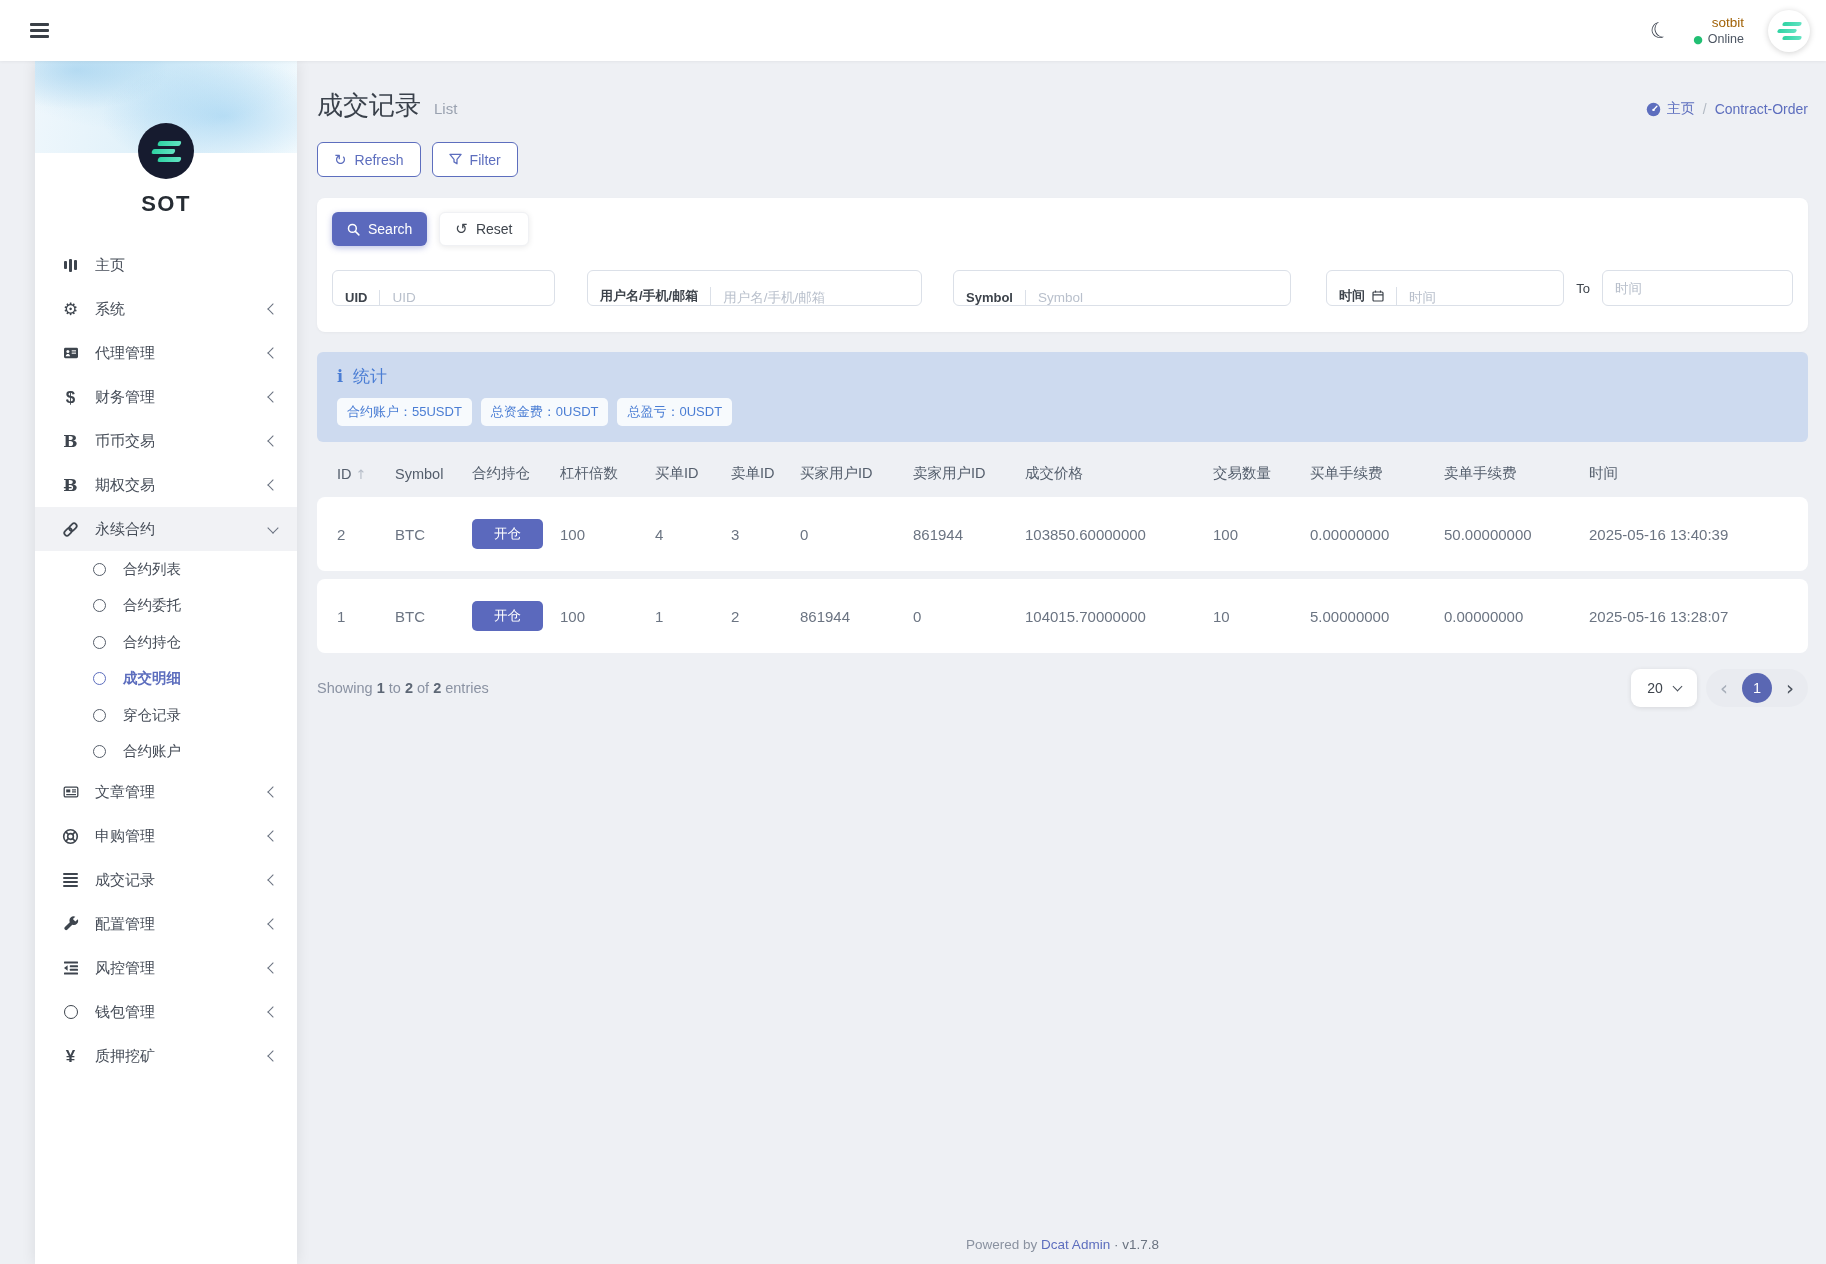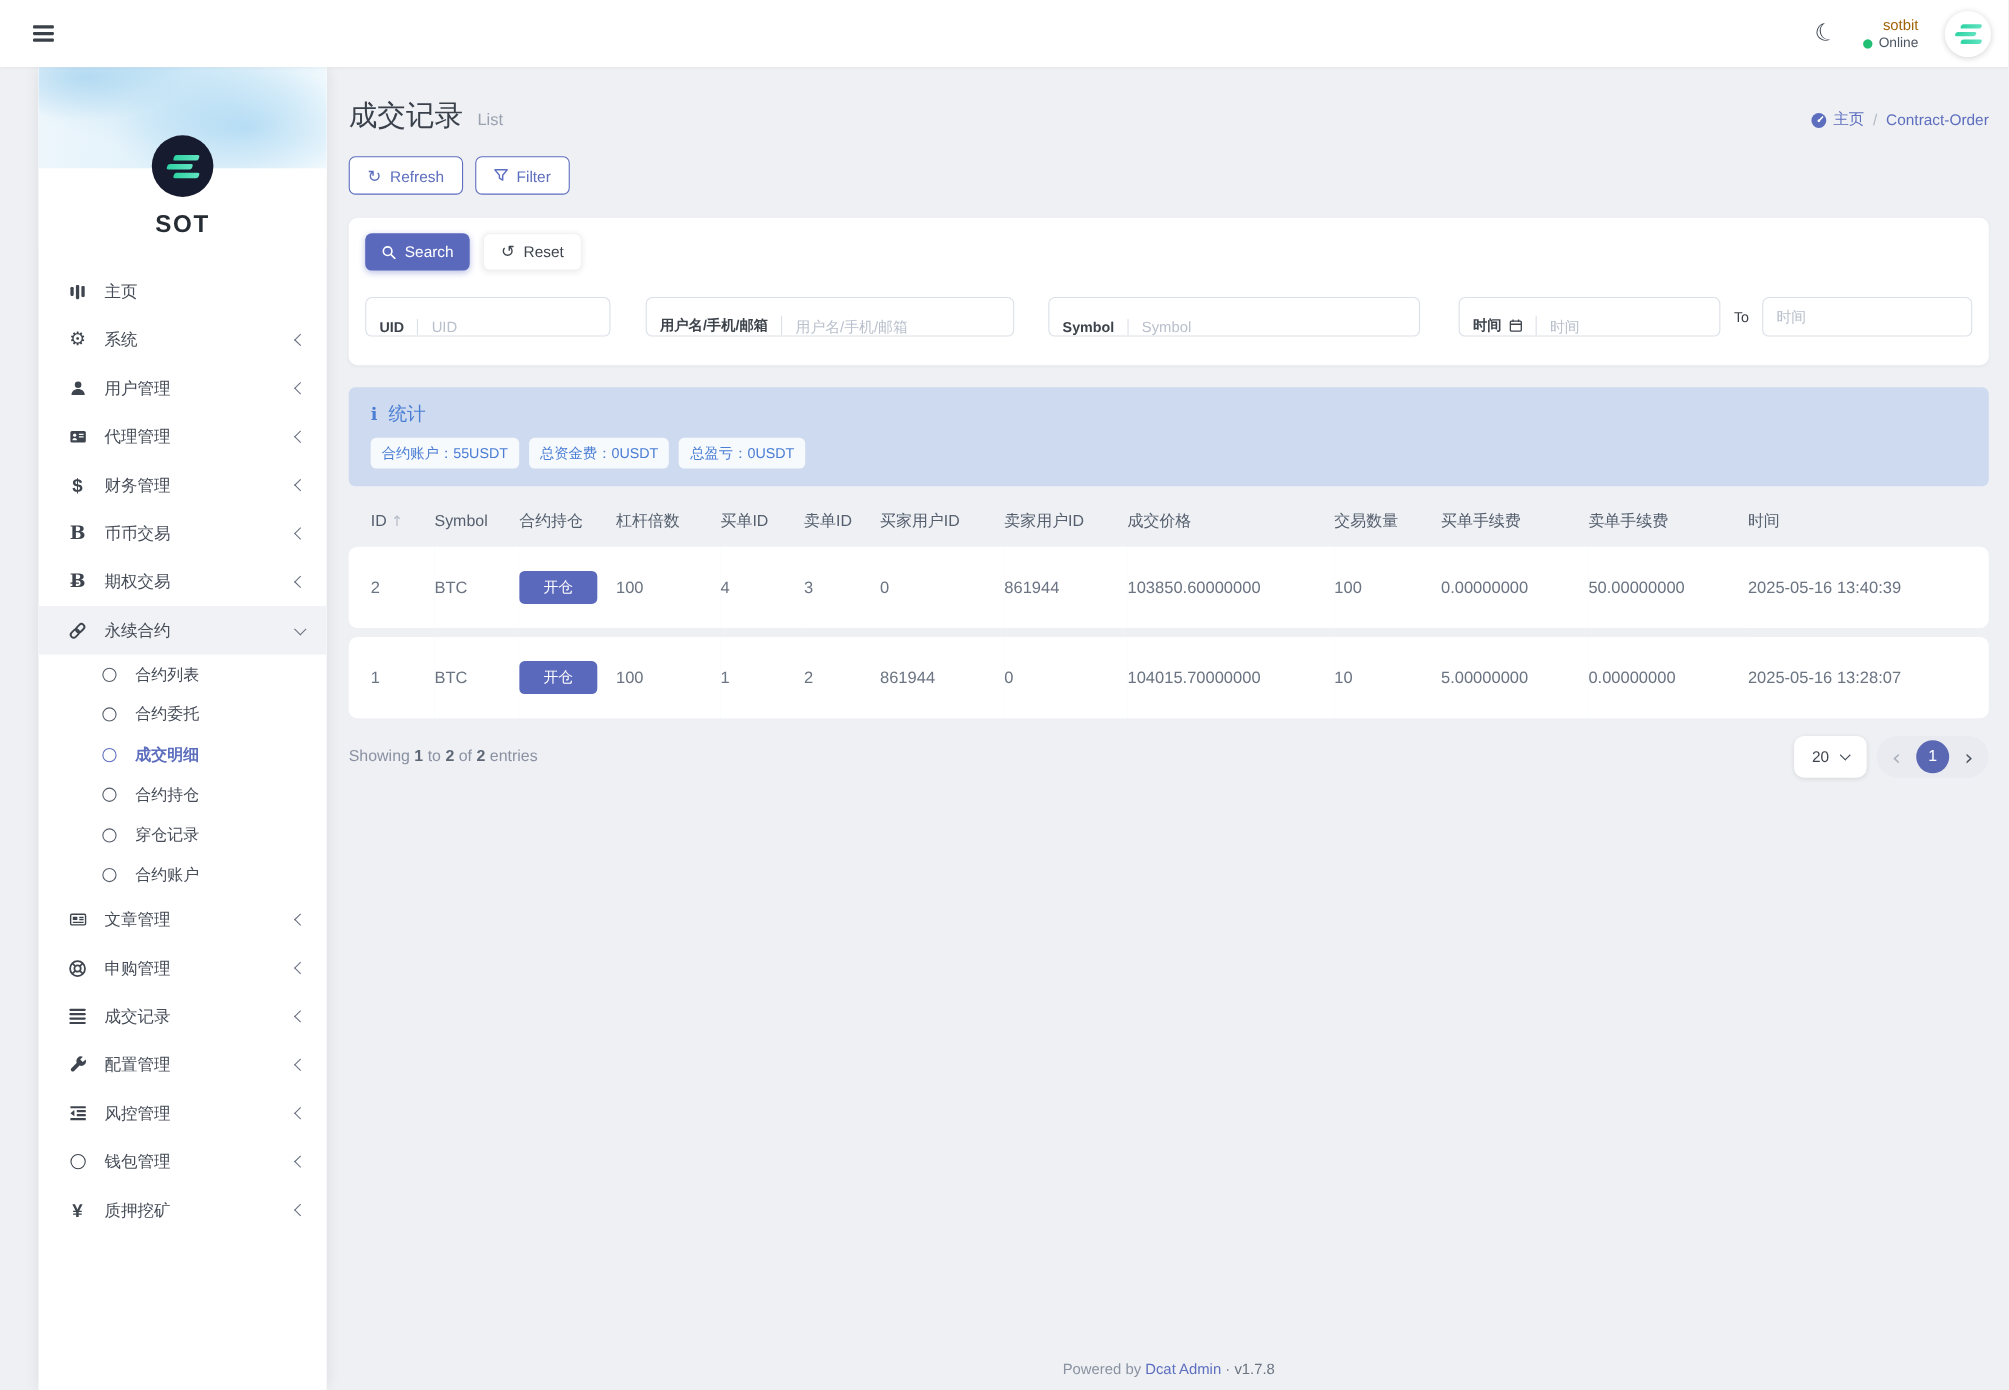--- a/index.html
+++ b/index.html
@@ -180,30 +180,20 @@
           </span>
         <span>主页</span>
       </div>
 
       <div class="mi">
         <span class="ico glyph uni">⚙</span>
         <span>系统</span>
         <span class="chev left"></span>
       </div>
 
-      <div class="mi">
-        <span class="ico">
-          <svg width="16" height="16" viewBox="0 0 16 16">
-              <circle cx="8" cy="4.8" r="3" fill="#3e454e"></circle>
-              <path d="M2 14c0-3.4 2.7-5.4 6-5.4s6 2 6 5.4z" fill="#3e454e"></path>
-            </svg>
-        </span>
-        <span>用户管理</span>
-        <span class="chev left"></span>
-      </div>
 
       <div class="mi">
         <span class="ico">
           <svg width="16" height="16" viewBox="0 0 16 16">
               <rect x="1" y="2.8" width="14" height="10.4" rx="1.4" fill="#3e454e"></rect>
               <circle cx="4.9" cy="6.6" r="1.5" fill="#fff"></circle>
               <path d="M2.7 11.2c.3-1.5 1.2-2.1 2.2-2.1s1.9.6 2.2 2.1z" fill="#fff"></path>
               <rect x="8.7" y="5.3" width="4.3" height="1.1" fill="#fff"></rect>
               <rect x="8.7" y="7.6" width="4.3" height="1.1" fill="#fff"></rect>
             </svg>
@@ -244,27 +234,27 @@
       </div>
 
       <div class="smi">
         <span class="subdot"></span>
         <span>合约列表</span>
       </div>
       <div class="smi">
         <span class="subdot"></span>
         <span>合约委托</span>
       </div>
+      <div class="smi">
+        <span class="subdot"></span>
+        <span>合约持仓</span>
+      </div>
       <div class="smi active">
         <span class="subdot"></span>
         <span>成交明细</span>
-      </div>
-      <div class="smi">
-        <span class="subdot"></span>
-        <span>合约持仓</span>
       </div>
       <div class="smi">
         <span class="subdot"></span>
         <span>穿仓记录</span>
       </div>
       <div class="smi">
         <span class="subdot"></span>
         <span>合约账户</span>
       </div>
 

